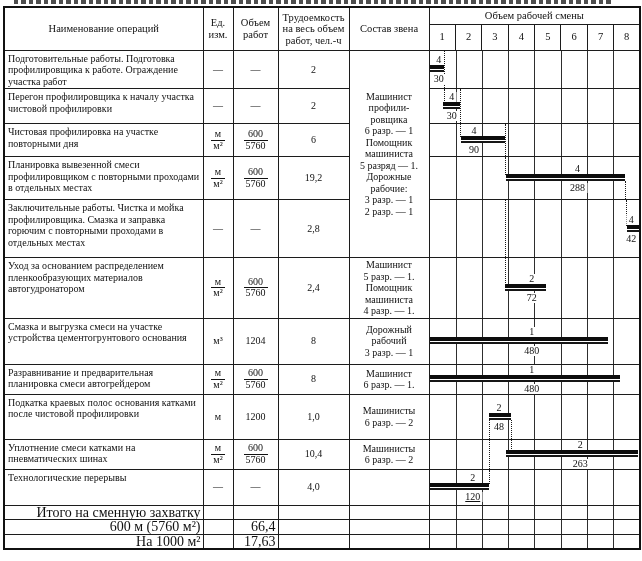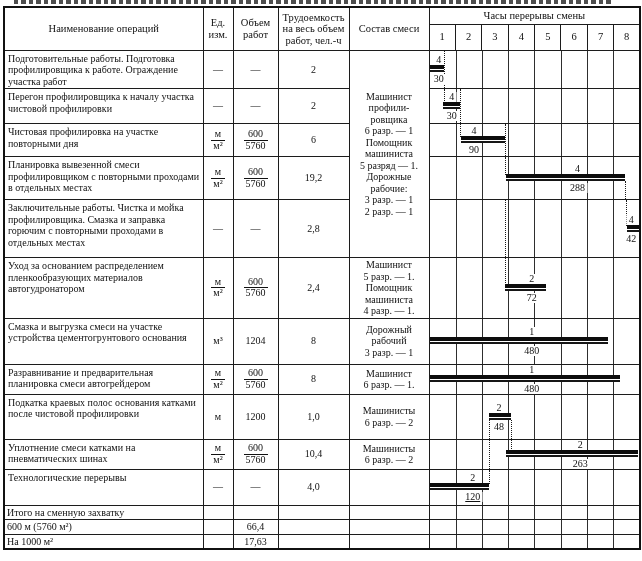--- a/index.html
+++ b/index.html
@@ -23,21 +23,21 @@
   .grid-v{position:absolute;top:0;bottom:0;width:1px;background:#2e2e2e;}
   .bar{position:absolute;top:calc(50% - 4px);height:7px;
     background:linear-gradient(to bottom,#0c0c0c 0,#0c0c0c 4px,#fff 4px,#fff 5px,#161616 5px,#161616 7px);z-index:2;}
   .lbl{position:absolute;transform:translateX(-50%);font-size:10px;line-height:10px;background:#fff;padding:0 2px;z-index:3;white-space:nowrap;}
   .lbl.above{bottom:calc(50% + 4px);}
   .lbl.below{top:calc(50% + 5px);}
   .conn{position:absolute;width:0;border-left:1px dotted #1a1a1a;z-index:1;}
   .conn.above{top:0;height:calc(50% - 3px);}
   .conn.below{top:calc(50% + 3px);bottom:0;}
   .conn.full{top:0;bottom:0;}
-  tr.foot td{font-size:10px;}
+  tr.foot td{font-size:14px;text-align:right;}
 </style>
 </head>
 <body>
 
 <div class="page">
   <div class="clipped-caption"></div>
 
   <table>
     <colgroup>
       <col class="c-name">
@@ -53,22 +53,22 @@
         <col class="c-h">
         <col class="c-h">
         <col class="c-h">
     </colgroup>
     <thead>
       <tr style="height:17px">
         <th rowspan="2">Наименование операций</th>
         <th rowspan="2">Ед. изм.</th>
         <th rowspan="2">Объем работ</th>
         <th rowspan="2">Трудоемкость на весь объем работ, чел.-ч</th>
-        <th rowspan="2">Состав смеси</th>
-        <th colspan="8">Часы перерывы смены</th>
+        <th rowspan="2">Состав звена</th>
+        <th colspan="8">Объем рабочей смены</th>
       </tr>
       <tr style="height:26px">
         <th>1</th>
         <th>2</th>
         <th>3</th>
         <th>4</th>
         <th>5</th>
         <th>6</th>
         <th>7</th>
         <th>8</th>

